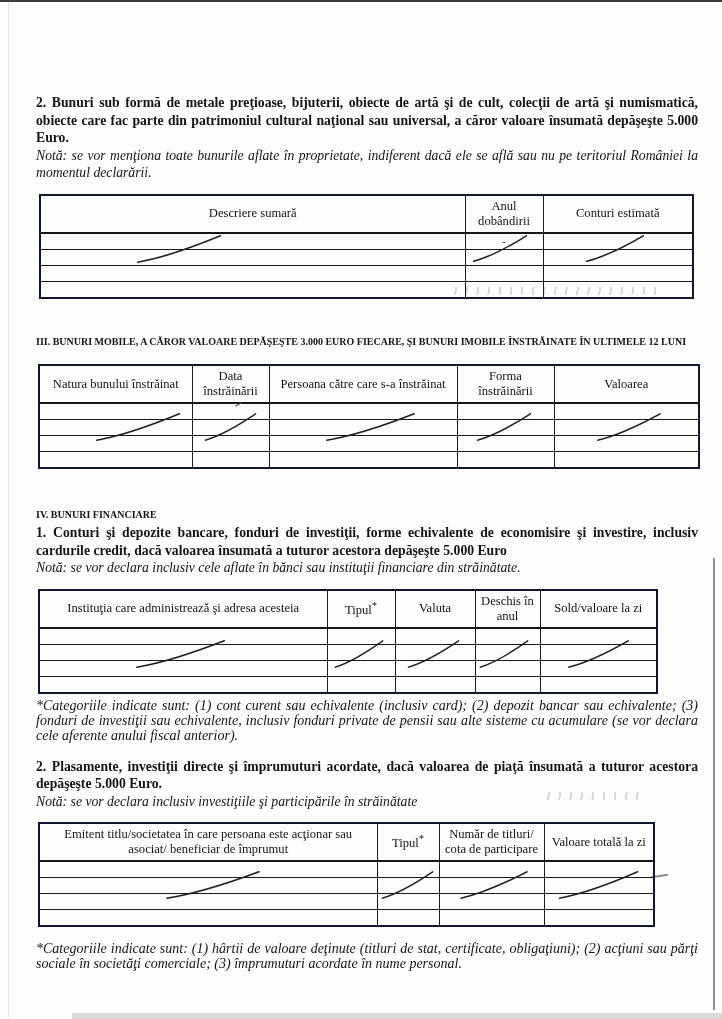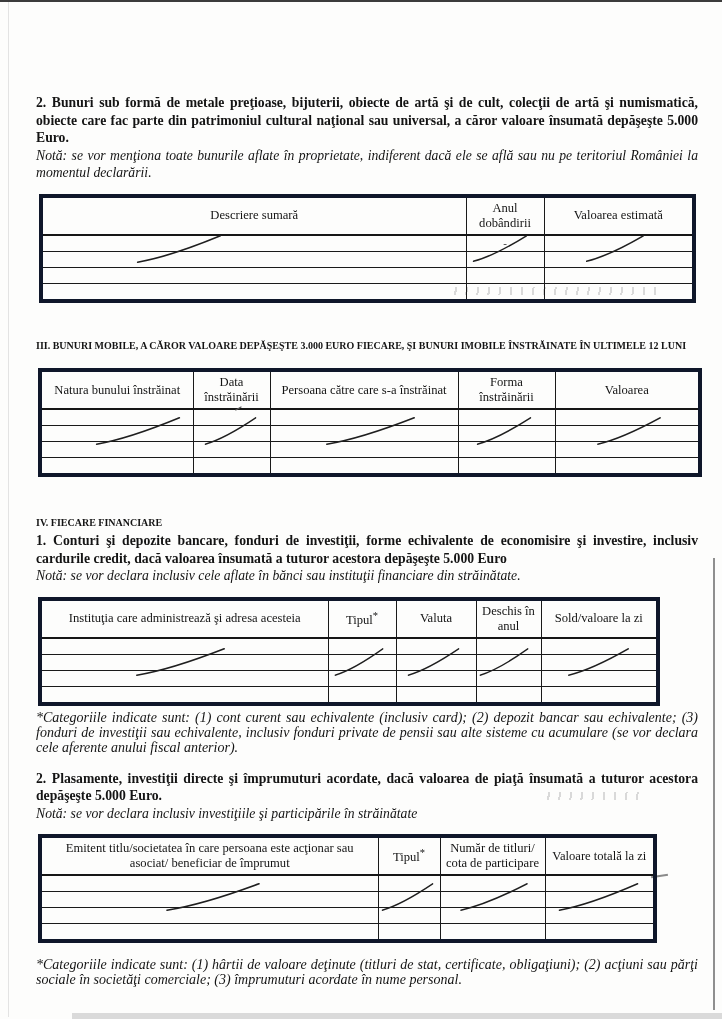--- a/index.html
+++ b/index.html
@@ -11,21 +11,21 @@
     position:relative;
     overflow:hidden;
   }
   .content{position:absolute;left:36px;top:88px;width:662px;}
   .bold-para{font-weight:bold;font-size:13.7px;line-height:17.6px;text-align:justify;margin:0;}
   .note-para{font-style:italic;font-size:13.7px;line-height:17.6px;text-align:justify;margin:0;}
   .section-heading{font-weight:bold;font-size:10px;line-height:17.8px;text-align:justify;margin:0;}
   .footnote{font-style:italic;font-size:14px;line-height:15px;text-align:justify;margin:0;}
 
   .table-wrap{position:relative;}
-  table.doc{border-collapse:collapse;table-layout:fixed;border:4px solid #0f172a;margin-top:12px;}
+  table.doc{border-collapse:collapse;table-layout:fixed;border:2px solid #0f172a;margin-top:12px;}
   table.doc th, table.doc td{border:1px solid #1a1a1a;overflow:hidden;}
   table.doc th{
     font-weight:normal;font-size:12.6px;line-height:1.18;
     text-align:center;vertical-align:middle;padding:3px 4px;
     border-bottom:2px solid #161616;
   }
   table.doc td{height:15px;padding:0 3px;font-size:11px;}
   td.mark-cell{text-align:center;vertical-align:middle;font-size:10px;color:#2e2e2e;line-height:1;}
 
   .slash{position:absolute;pointer-events:none;}
@@ -66,21 +66,21 @@
     <table class="doc" style="width:653px;">
       <colgroup>
           <col style="width:425px">
           <col style="width:78px">
           <col style="width:150px">
         </colgroup>
       <thead>
         <tr>
           <th>Descriere sumară</th>
           <th>Anul dobândirii</th>
-          <th>Valoarea estimată</th>
+          <th>Conturi estimată</th>
         </tr>
       </thead>
       <tbody>
         <tr>
           <td></td>
           <td class="mark-cell">-</td>
           <td></td>
         </tr>
         <tr>
             <td></td>
@@ -172,21 +172,21 @@
         <path d="M4,32 Q40,26 96,4"></path>
       </svg>
     <svg class="slash" style="left:437px;top:46px;" width="58" height="34" viewBox="0 0 100 36" preserveAspectRatio="none">
         <path d="M4,32 Q40,26 96,4"></path>
       </svg>
     <svg class="slash" style="left:557px;top:46px;" width="68" height="34" viewBox="0 0 100 36" preserveAspectRatio="none">
         <path d="M4,32 Q40,26 96,4"></path>
       </svg>
   </div>
 
-  <p class="section-heading" style="margin-top:37px;">IV. FIECARE FINANCIARE</p>
+  <p class="section-heading" style="margin-top:37px;">IV. BUNURI FINANCIARE</p>
   <p class="bold-para">1. Conturi şi depozite bancare, fonduri de investiţii, forme echivalente de economisire şi investire, inclusiv cardurile credit, dacă valoarea însumată a tuturor acestora depăşeşte 5.000 Euro</p>
   <p class="note-para">Notă: se vor declara inclusiv cele aflate în bănci sau instituţii financiare din străinătate.</p>
 
   <div class="table-wrap" style="margin:11px 0 0 2px;width:722px;">
     <table class="doc" style="width:618px;">
       <colgroup>
           <col style="width:288px">
           <col style="width:68px">
           <col style="width:80px">
           <col style="width:65px">

